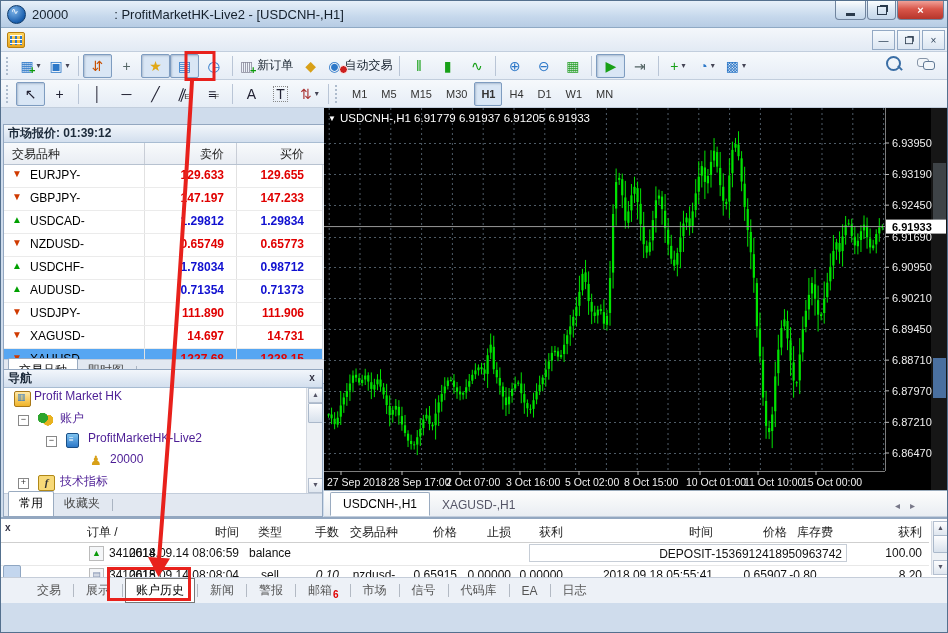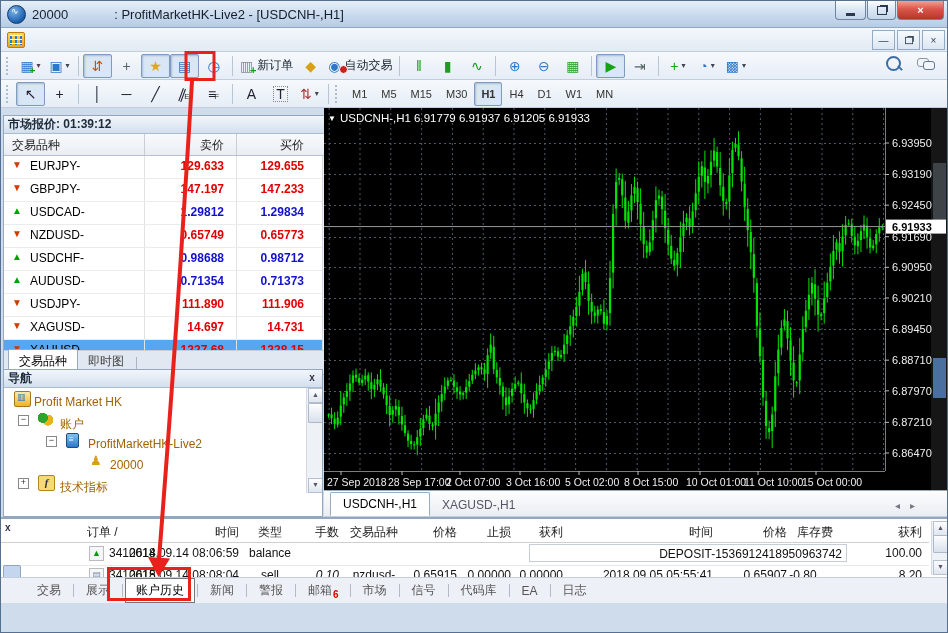--- a/index.html
+++ b/index.html
@@ -57,21 +57,21 @@
   .i-chat::before,.i-chat::after{content:"";position:absolute;border:1px solid #8795a8;border-radius:3px;background:#f2f6fa;}
   .i-chat::before{left:0;top:0;width:10px;height:7px;}
   .i-chat::after{left:6px;top:3px;width:10px;height:7px;border-color:#5f7894;}
   
   #main{left:0;top:107px;width:948px;height:409px;background:#cfdcec;}
   .panel{position:absolute;border:1px solid #93a7c0;background:#fff;box-sizing:border-box;}
   .panel-title{height:17px;background:linear-gradient(#f2f6fb,#d3dfee);border-bottom:1px solid #a8bcd2;
     display:flex;align-items:center;padding:0 4px;font-weight:bold;color:#1c2a3a;font-size:12px;}
   .panel-close{margin-left:auto;width:12px;height:12px;line-height:10px;text-align:center;color:#334;font-size:10px;font-weight:bold;}
   
-  #mw-panel{left:2px;top:7px;width:336px;height:260px;}
+  #mw-panel{left:2px;top:16px;width:336px;height:260px;}
   #mw-colhead{position:relative;height:21px;background:linear-gradient(#f8fafc,#e9edf3);border-bottom:1px solid #b7c2d0;font-size:12px;color:#222;}
   #mw-rows{position:relative;height:198px;overflow:hidden;}
   .mw-row{position:relative;height:22px;border-bottom:1px solid #ebebeb;}
   .mw-row .sym{position:absolute;left:26px;top:3px;color:#000;}
   .mw-row .arr{position:absolute;left:8px;top:3px;font-size:10px;}
   .mw-row .bid{position:absolute;left:120px;width:100px;top:3px;text-align:right;font-weight:bold;}
   .mw-row .ask{position:absolute;left:228px;width:72px;top:3px;text-align:right;font-weight:bold;}
   .mw-row.sel{background:#56a6f2;}
   .colsep{position:absolute;top:0;bottom:0;width:1px;background:#e2e2e2;}
   .price-dn{color:#e00000;} .price-up{color:#1010d0;}
@@ -81,21 +81,21 @@
     color:#556;font-size:7px;text-align:center;line-height:12px;}
   .vs-thumb{position:absolute;left:1px;width:13px;background:linear-gradient(#fdfdfe,#d8e1ec);border:1px solid #aab8ca;border-radius:1px;}
   .tabbar{position:absolute;left:0;right:0;bottom:0;background:#e2e8f1;border-top:1px solid #c3cddb;display:flex;align-items:flex-end;padding-left:4px;}
   .tab{padding:3px 10px 4px;color:#444;position:relative;font-size:12px;}
   .tab.active{background:#fff;border:1px solid #9aabc0;border-bottom:none;color:#000;margin-bottom:0;border-radius:2px 2px 0 0;}
   .tab-sep{width:1px;height:12px;background:#aab4c2;margin:0 2px 5px;}
   
   #nav-panel{left:2px;top:261px;width:320px;height:148px;}
   #nav-items{position:relative;height:105px;overflow:hidden;}
   .nav-item{position:relative;height:21px;}
-  .nav-item .txt{position:absolute;top:7px;color:#a16207;white-space:nowrap;}
+  .nav-item .txt{position:absolute;top:1px;color:#4c1d95;white-space:nowrap;}
   .expander{position:absolute;top:6px;width:9px;height:9px;border:1px solid #888;background:#fff;line-height:7px;text-align:center;font-size:9px;color:#333;}
   .nic{position:absolute;top:3px;width:15px;height:14px;}
   .nic.mt{background:linear-gradient(#ffe9a8,#f0b429);border:1px solid #a87818;border-radius:2px;}
   .nic.mt::after{content:"▥";color:#2d78c8;font-size:9px;position:absolute;left:2px;top:0px;}
   .nic.acc{background:radial-gradient(circle at 32% 42%,#2da52d 0 38%,transparent 40%),radial-gradient(circle at 66% 58%,#e8b21f 0 42%,transparent 44%);}
   .nic.srv{width:11px;height:13px;background:linear-gradient(#7ec3f0,#2d78c8);border:1px solid #1a4f86;border-radius:2px;}
   .nic.srv::after{content:"≡";color:#fff;font-size:8px;position:absolute;left:2px;top:1px;}
   .nic.person{color:#d8a018;font-size:13px;line-height:13px;}
   .nic.fx{background:#f7d978;border:1px solid #b08818;border-radius:2px;font-style:italic;font-family:"Liberation Serif",serif;
     font-weight:bold;color:#333;font-size:11px;text-align:center;line-height:13px;}
@@ -352,21 +352,21 @@
             <span class="arr arr-dn">▼</span>
             <span class="sym">NZDUSD-</span>
             <span class="bid price-dn">0.65749</span>
             <span class="ask price-dn">0.65773</span>
             <span class="colsep" style="left: 140px;"></span>
             <span class="colsep" style="left: 232px;"></span>
           </div>
           <div class="mw-row">
             <span class="arr arr-up">▲</span>
             <span class="sym">USDCHF-</span>
-            <span class="bid price-up">0.98688</span>
+            <span class="bid price-up">1.78034</span>
             <span class="ask price-up">0.98712</span>
             <span class="colsep" style="left: 140px;"></span>
             <span class="colsep" style="left: 232px;"></span>
           </div>
           <div class="mw-row">
             <span class="arr arr-up">▲</span>
             <span class="sym">AUDUSD-</span>
             <span class="bid price-up">0.71354</span>
             <span class="ask price-up">0.71373</span>
             <span class="colsep" style="left: 140px;"></span>
@@ -436,20 +436,25 @@
           <div class="nav-item">
             <span class="expander" style="left: 14px;">+</span>
             <span class="nic fx" style="left: 34px;">f</span>
             <span class="txt" style="left: 56px;">技术指标</span>
           </div>
           <div class="vscroll">
             <span class="vs-btn" style="top:0">▲</span>
             <span class="vs-thumb" style="top:15px;height:18px;"></span>
             <span class="vs-btn" style="bottom:0">▼</span>
           </div>
+        </div>
+      <div class="tabbar" style="height:22px;" id="nav-tabs">
+          <span class="tab active">常用</span>
+          <span class="tab">收藏夹</span>
+          <span class="tab-sep"></span>
         </div>
     </div>
 
     <div id="chart-wrap" class="abs"><svg width="625" height="382" viewBox="0 0 625 382">
           <rect x="0" y="0" width="625" height="382" fill="#000000"></rect>
           <rect x="607" y="0" width="18" height="382" fill="#161616"></rect>
           <rect x="609" y="55" width="13" height="60" fill="#3e4347"></rect>
           <rect x="609" y="250" width="13" height="40" fill="#4a70a0"></rect>
           <g stroke="#4e5b66" stroke-dasharray="2,3" stroke-width="1">
             <line x1="5.199999999999989" y1="0" x2="5.199999999999989" y2="363"></line>
@@ -934,21 +939,21 @@
         <div class="term-row" style="top: 22px;">
           <span class="row-icon" style="color: rgb(119, 136, 170);">▤</span>
           <span class="tcell" style="left: 108px; width: 120px; text-align: left;">3410615</span>
           <span class="tcell" style="left: 106px; width: 132px; text-align: right;">2018.09.14 08:08:04</span>
           <span class="tcell" style="left: 243px; width: 52px; text-align: center;">sell</span>
           <span class="tcell" style="left: 278px; width: 60px; text-align: right; font-style: italic;">0.10</span>
           <span class="tcell" style="left: 340px; width: 66px; text-align: center;">nzdusd-</span>
           <span class="tcell" style="left: 386px; width: 70px; text-align: right;">0.65915</span>
           <span class="tcell" style="left: 450px; width: 60px; text-align: right;">0.00000</span>
           <span class="tcell" style="left: 502px; width: 60px; text-align: right;">0.00000</span>
-          <span class="tcell" style="left: 562px; width: 150px; text-align: right;">2018.09.05 05:55:41</span>
+          <span class="tcell" style="left: 562px; width: 150px; text-align: right;">2018.09.18 05:55:41</span>
           <span class="tcell" style="left: 706px; width: 80px; text-align: right;">0.65907</span>
           <span class="tcell" style="left: 772px; width: 60px; text-align: center;">-0.80</span>
           <span class="tcell" style="left: 829px; width: 92px; text-align: right;">8.20</span>
         </div>
       </div>
     <div id="term-scroll">
       <span class="vs-btn" style="top:0;">▲</span>
       <span class="vs-thumb" style="top:14px;height:16px;"></span>
       <span class="vs-btn" style="bottom:0;">▼</span>
     </div>

